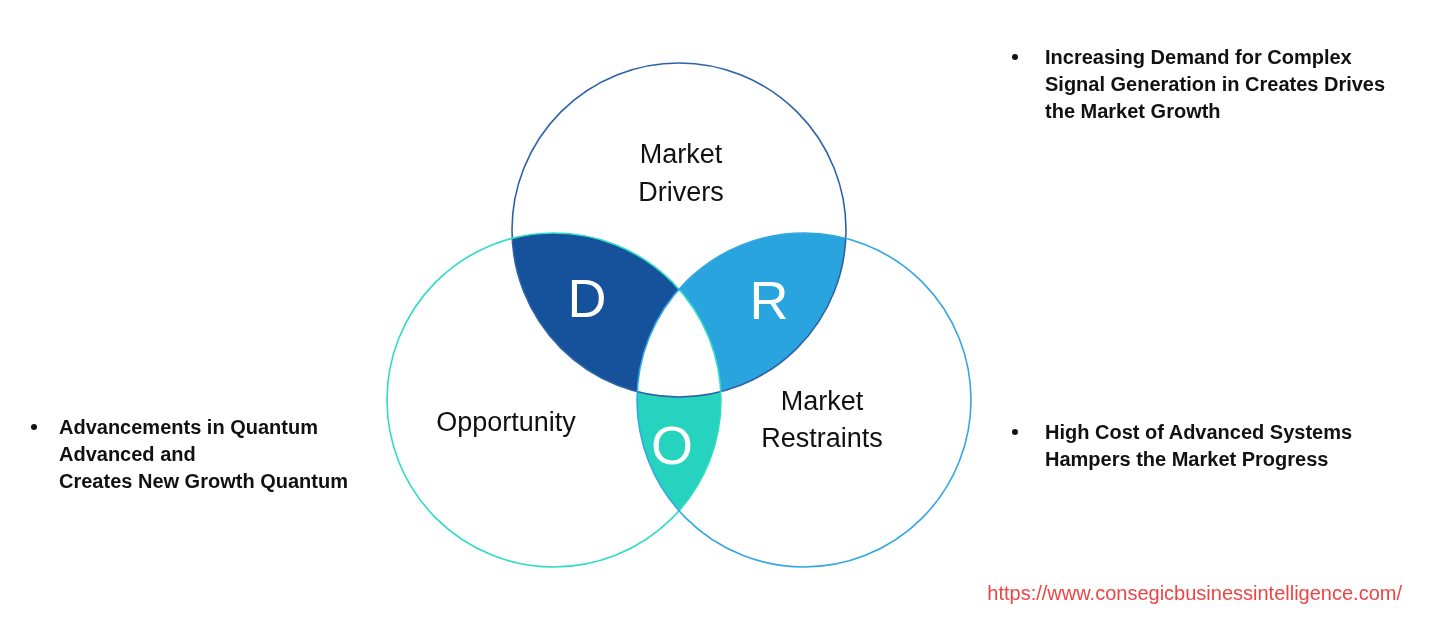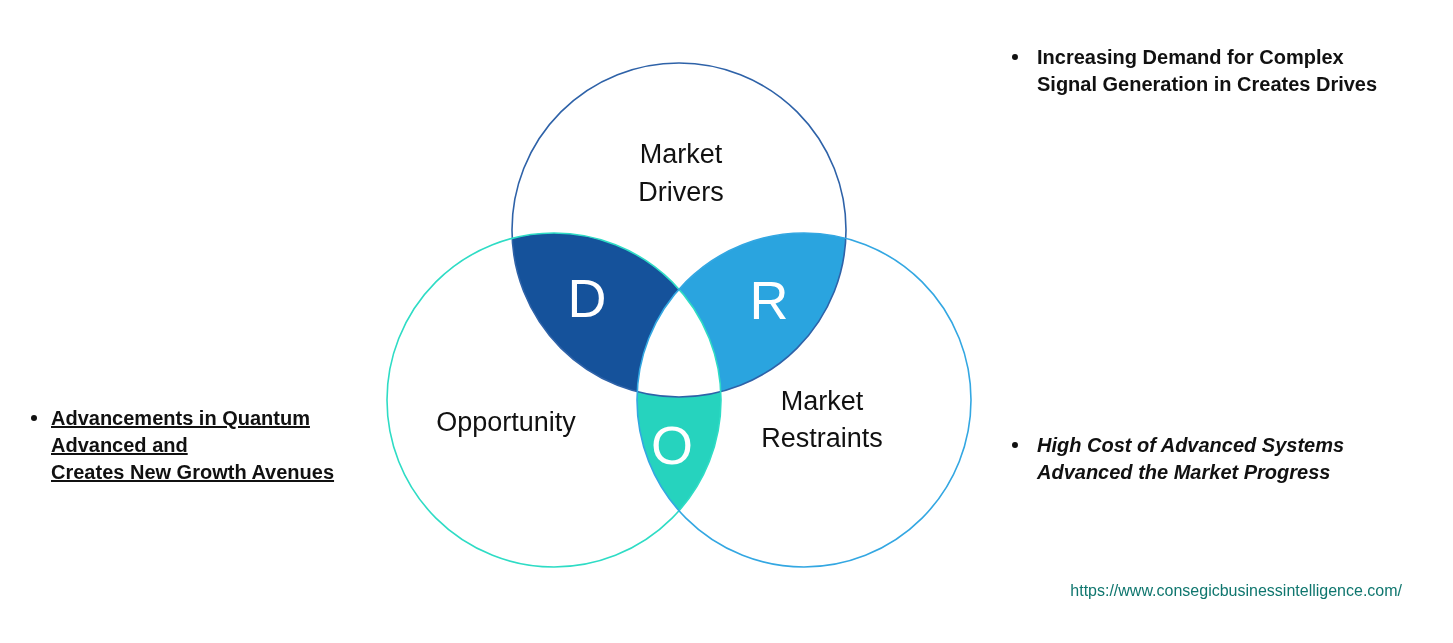--- a/index.html
+++ b/index.html
@@ -32,43 +32,44 @@
     font-weight: 400;
   }
   .bullet {
     position: absolute;
     display: flex;
     align-items: flex-start;
     font-size: 20px;
     line-height: 27px;
     font-weight: 600;
     color: #111111;
+    gap: 8px;
   }
   .bullet .dot {
     flex: 0 0 auto;
     width: 6px;
     height: 6px;
     border-radius: 50%;
     background: #111111;
     margin-top: 10px;
   }
   .bullet .lines {
     margin-left: 19px;
   }
-  .bullet-left { left: 31px; top: 405px; text-decoration: underline; }
+  .bullet-left { left: 31px; top: 414px; }
   .bullet-left .lines { margin-left: 14px; }
   .bullet-right-top { left: 1012px; top: 44px; }
-  .bullet-right-bottom { left: 1012px; top: 432px; font-style: italic; }
+  .bullet-right-bottom { left: 1012px; top: 419px; }
   .source-url {
     position: absolute;
     right: 51px;
     top: 582px;
-    font-size: 16px;
+    font-size: 20px;
     font-weight: 400;
-    color: #0f766e;
+    color: #ef4444;
     white-space: nowrap;
   }
 </style>
 </head>
 <body>
 
 <div class="canvas">
 
   <svg width="1453" height="643" viewBox="0 0 1453 643">
     <defs>
@@ -117,38 +118,39 @@
     <text class="region-letter" x="769" y="300" text-anchor="middle" dominant-baseline="central" fill="#FFFFFF">R</text>
     <text class="region-letter" x="672" y="445" text-anchor="middle" dominant-baseline="central" fill="#FFFFFF">O</text>
   </svg>
 
   
   <div class="bullet bullet-left">
     <span class="dot"></span>
     <div class="lines">
       <div>Advancements in Quantum</div>
       <div>Advanced and</div>
-      <div>Creates New Growth Avenues</div>
+      <div>Creates New Growth Quantum</div>
     </div>
   </div>
 
   
   <div class="bullet bullet-right-top">
     <span class="dot"></span>
     <div class="lines">
       <div>Increasing Demand for Complex</div>
       <div>Signal Generation in Creates Drives</div>
+      <div>the Market Growth</div>
     </div>
   </div>
 
   
   <div class="bullet bullet-right-bottom">
     <span class="dot"></span>
     <div class="lines">
       <div>High Cost of Advanced Systems</div>
-      <div>Advanced the Market Progress</div>
+      <div>Hampers the Market Progress</div>
     </div>
   </div>
 
   
   <div class="source-url">https://www.consegicbusinessintelligence.com/</div>
 
 </div>
 
 </body></html>

